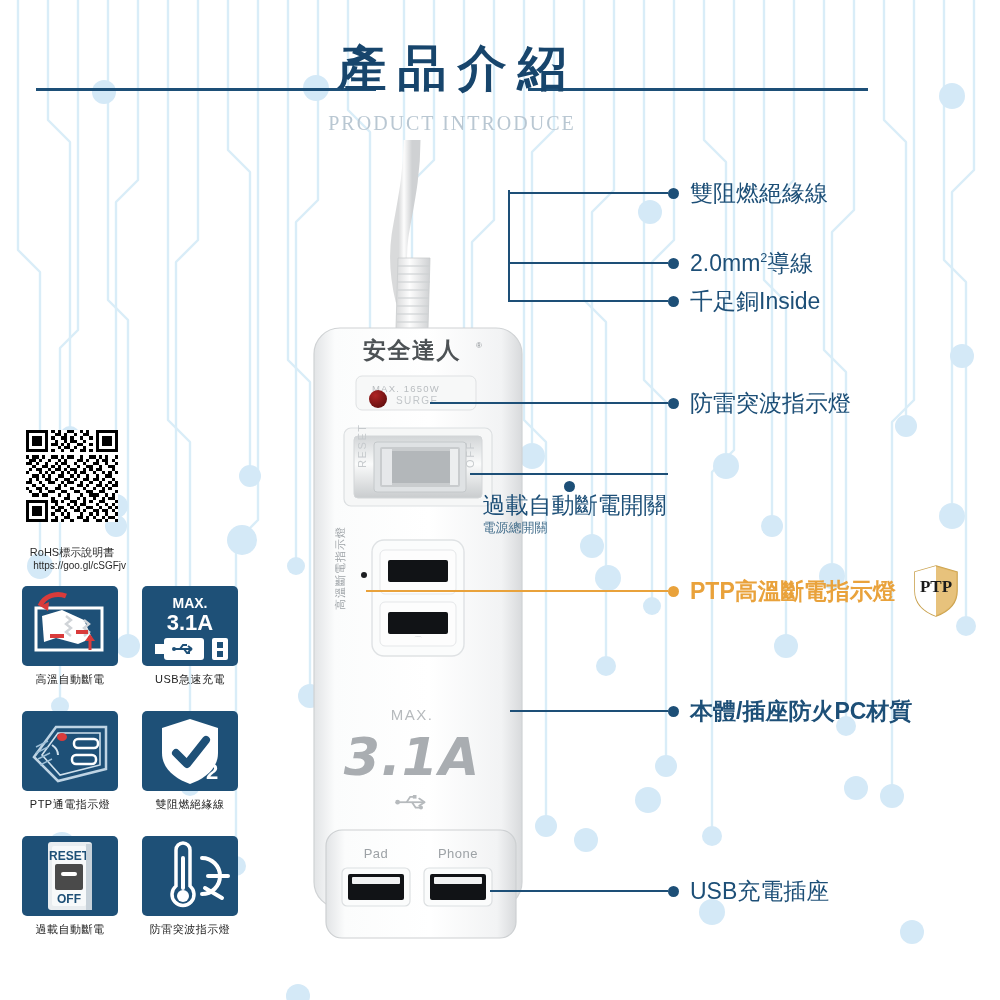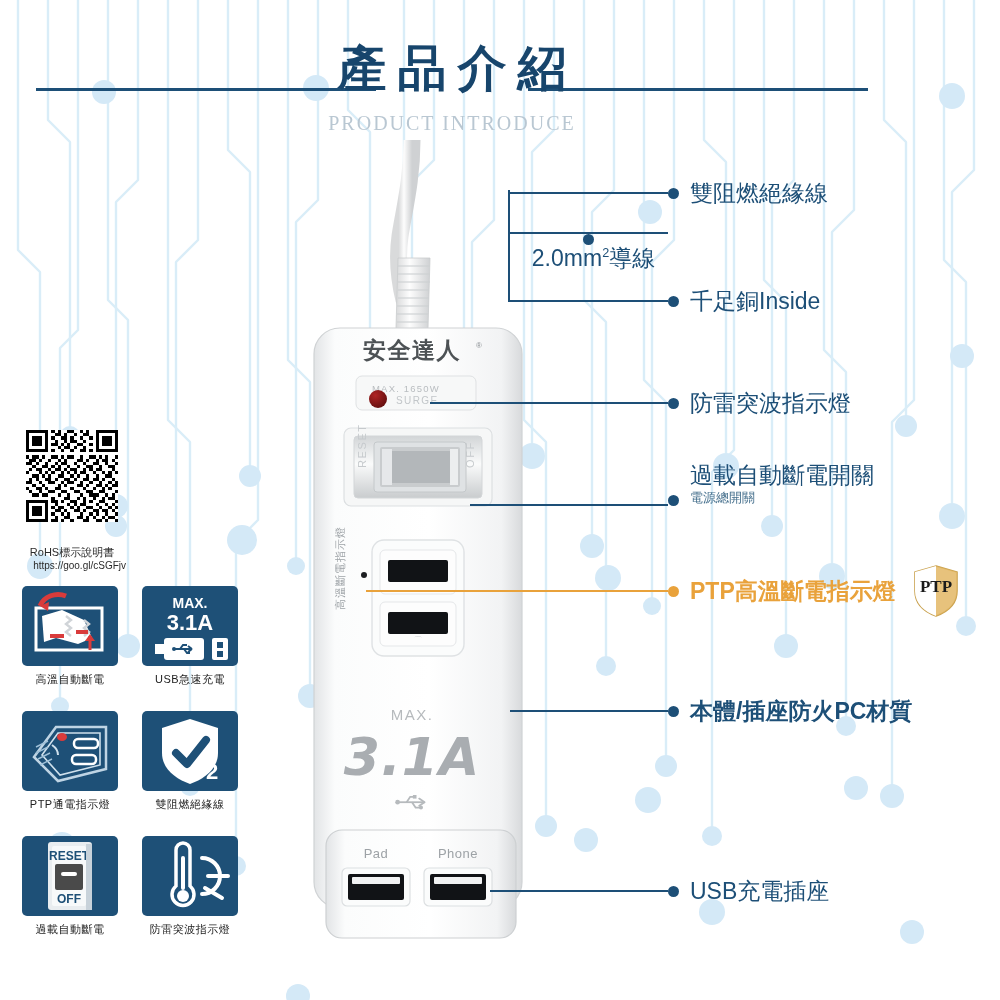--- a/index.html
+++ b/index.html
@@ -265,21 +265,21 @@
 <div class="layer">
 
   <div class="callout" style="left:508px;top:180px;">
     <div class="lead" style="width:160px"></div>
     <div class="dot"></div>
     <div class="ctext">
         <div class="main">雙阻燃絕緣線</div>
       </div>
   </div>
 
-  <div class="callout" style="left:508px;top:232px;flex-direction:column;">
+  <div class="callout" style="left:508px;top:250px;">
     <div class="lead" style="width:160px"></div>
     <div class="dot"></div>
     <div class="ctext">
         <div class="main"><span>2.0mm</span><sup>2</sup><span>導線</span></div>
       </div>
   </div>
 
   <div class="callout" style="left:508px;top:288px;">
     <div class="lead" style="width:160px"></div>
     <div class="dot"></div>
@@ -289,21 +289,21 @@
   </div>
 
   <div class="callout" style="left:430px;top:390px;">
     <div class="lead" style="width:238px"></div>
     <div class="dot"></div>
     <div class="ctext">
         <div class="main">防雷突波指示燈</div>
       </div>
   </div>
 
-  <div class="callout" style="left:470px;top:462px;align-items:flex-end;">
+  <div class="callout" style="left:470px;top:462px;align-items:center;flex-direction:column;">
     <div class="lead" style="width:198px;margin-top:11px;"></div>
     <div class="dot" style="margin-top:6px"></div>
     <div class="ctext">
       <div class="main">過載自動斷電開關</div>
       <div class="sub">電源總開關</div>
     </div>
   </div>
 
   <div class="callout orange" style="left:366px;top:578px;">
     <div class="lead" style="width:302px"></div>

